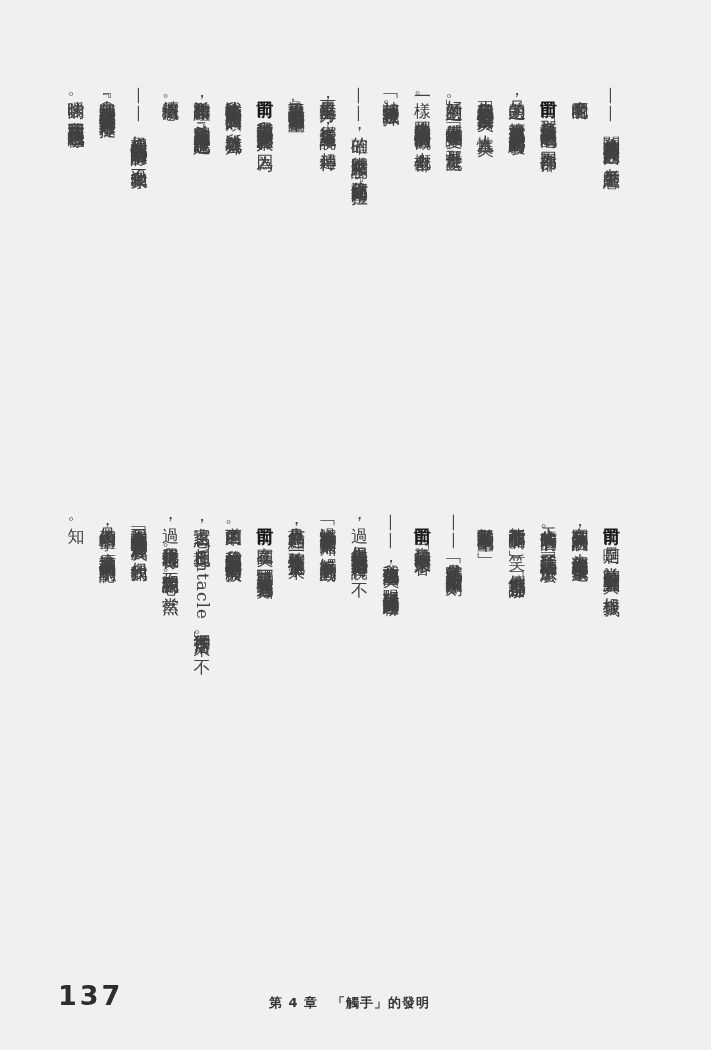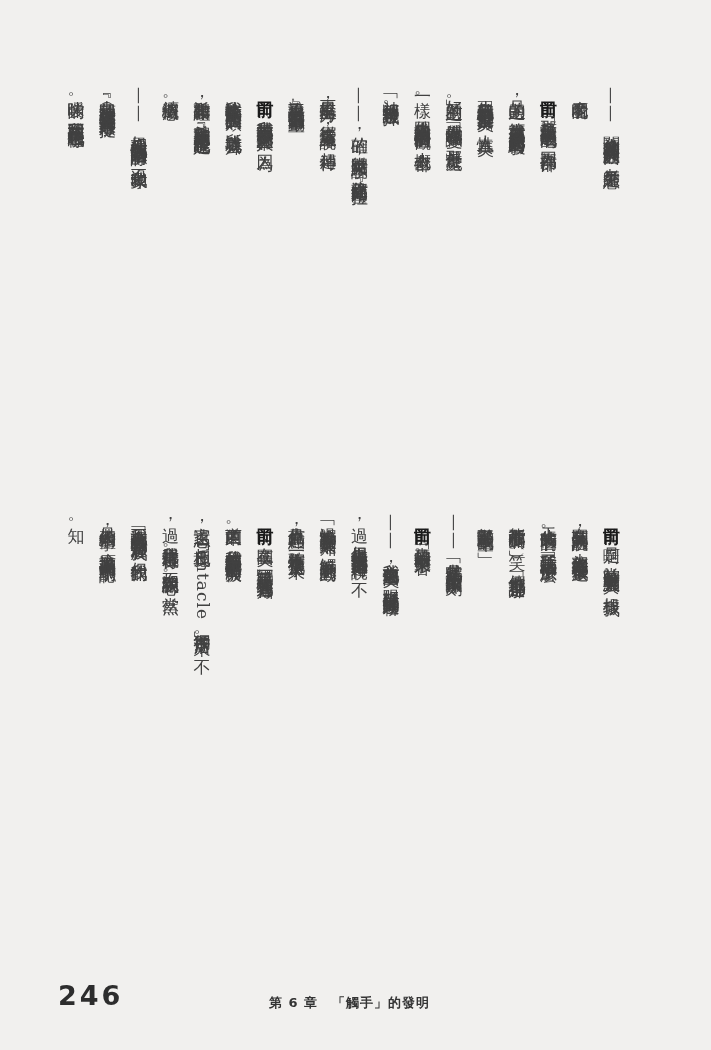--- a/index.html
+++ b/index.html
@@ -95,15 +95,15 @@
     <div class="tcol"><span>畫作品為起點，確實作為一種文化傳承了下來。</span></div>
     <div class="tcol"><span class="speaker" style="color: rgb(27, 27, 27);">前田</span><span>　在美國，「觸手」已經是一種連普通人都知</span></div>
     <div class="tcol"><span>道的東西。我的作品曾經紅過的事雖然已漸漸被大</span></div>
     <div class="tcol"><span>家遺忘，相反地「</span><span>Tentacle</span><span>」卻獨自活了下來。不</span></div>
     <div class="tcol"><span>過，我覺得這樣就行了。不如說我很開心。當然，</span></div>
     <div class="tcol"><span>我不認為所有的「觸手」都是起源於我，但我的作</span></div>
     <div class="tcol"><span>品帶給人們衝擊，應該大大提高了人們對觸手的認</span></div>
     <div class="tcol"><span>知。</span></div>
   </div>
 
-<div class="footer-page-number">246</div>
+<div class="footer-page-number">137</div>
 
-<div class="footer-chapter">第 6 章　「觸手」的發明</div>
+<div class="footer-chapter">第 4 章　「觸手」的發明</div>
 
 </body></html>

